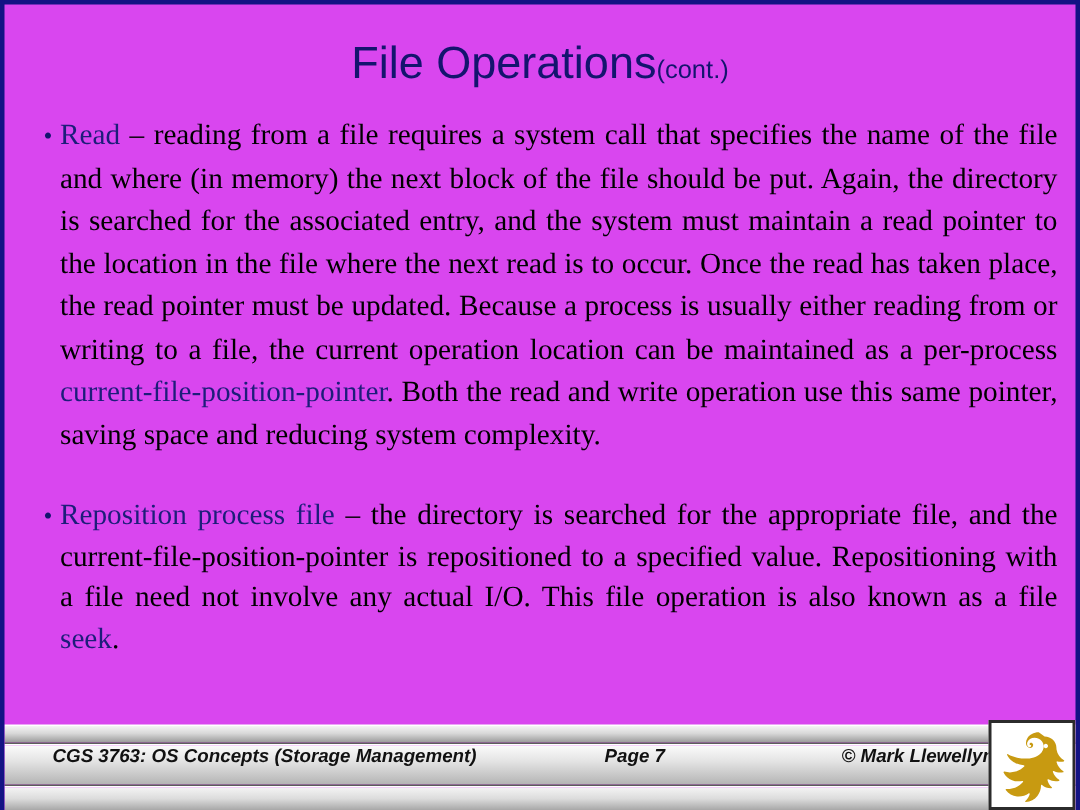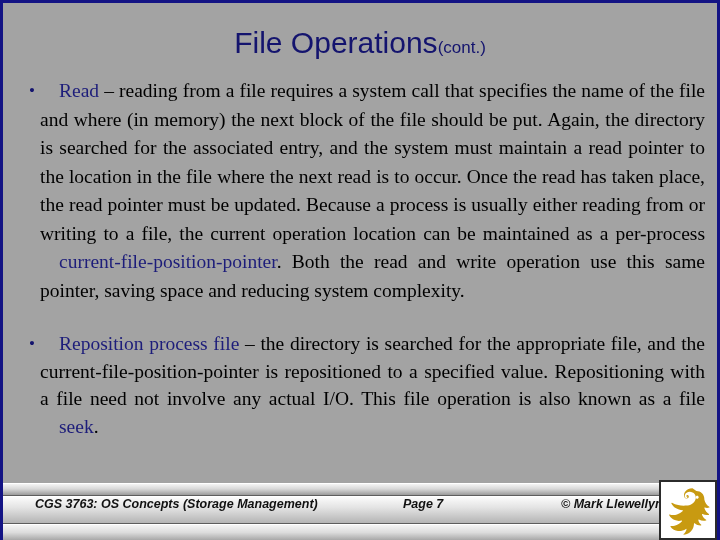--- a/index.html
+++ b/index.html
@@ -4,21 +4,21 @@
 <style>
   html, body {
     margin: 0;
     padding: 0;
     background: #ffffff;
   }
   #slide {
     position: relative;
     width: 720px;
     height: 540px;
-    background: #a3a3a3;
+    background: #d946ef;
     overflow: hidden;
     box-sizing: border-box;
     border-left: 3px solid #131384;
     border-right: 3px solid #131384;
     border-top: 3px solid #131384;
     font-family: "Liberation Serif", "DejaVu Serif", serif;
   }
 
   
   #title {
@@ -66,21 +66,21 @@
   .para {
     flex: 1 1 auto;
     text-align: justify;
     text-justify: inter-word;
     font-size: 19.5px;
     line-height: 28.5px;
     color: #000000;
     hyphens: none;
   }
   .para.tight { line-height: 27.5px; }
-  .kw { color: #1d1d7a; margin-left: 19px; }
+  .kw { color: #1d1d7a; }
 
   
   #footer {
     position: absolute;
     left: 0;
     right: 0;
     bottom: 0;
     height: 57px;
   }
   .bar {

